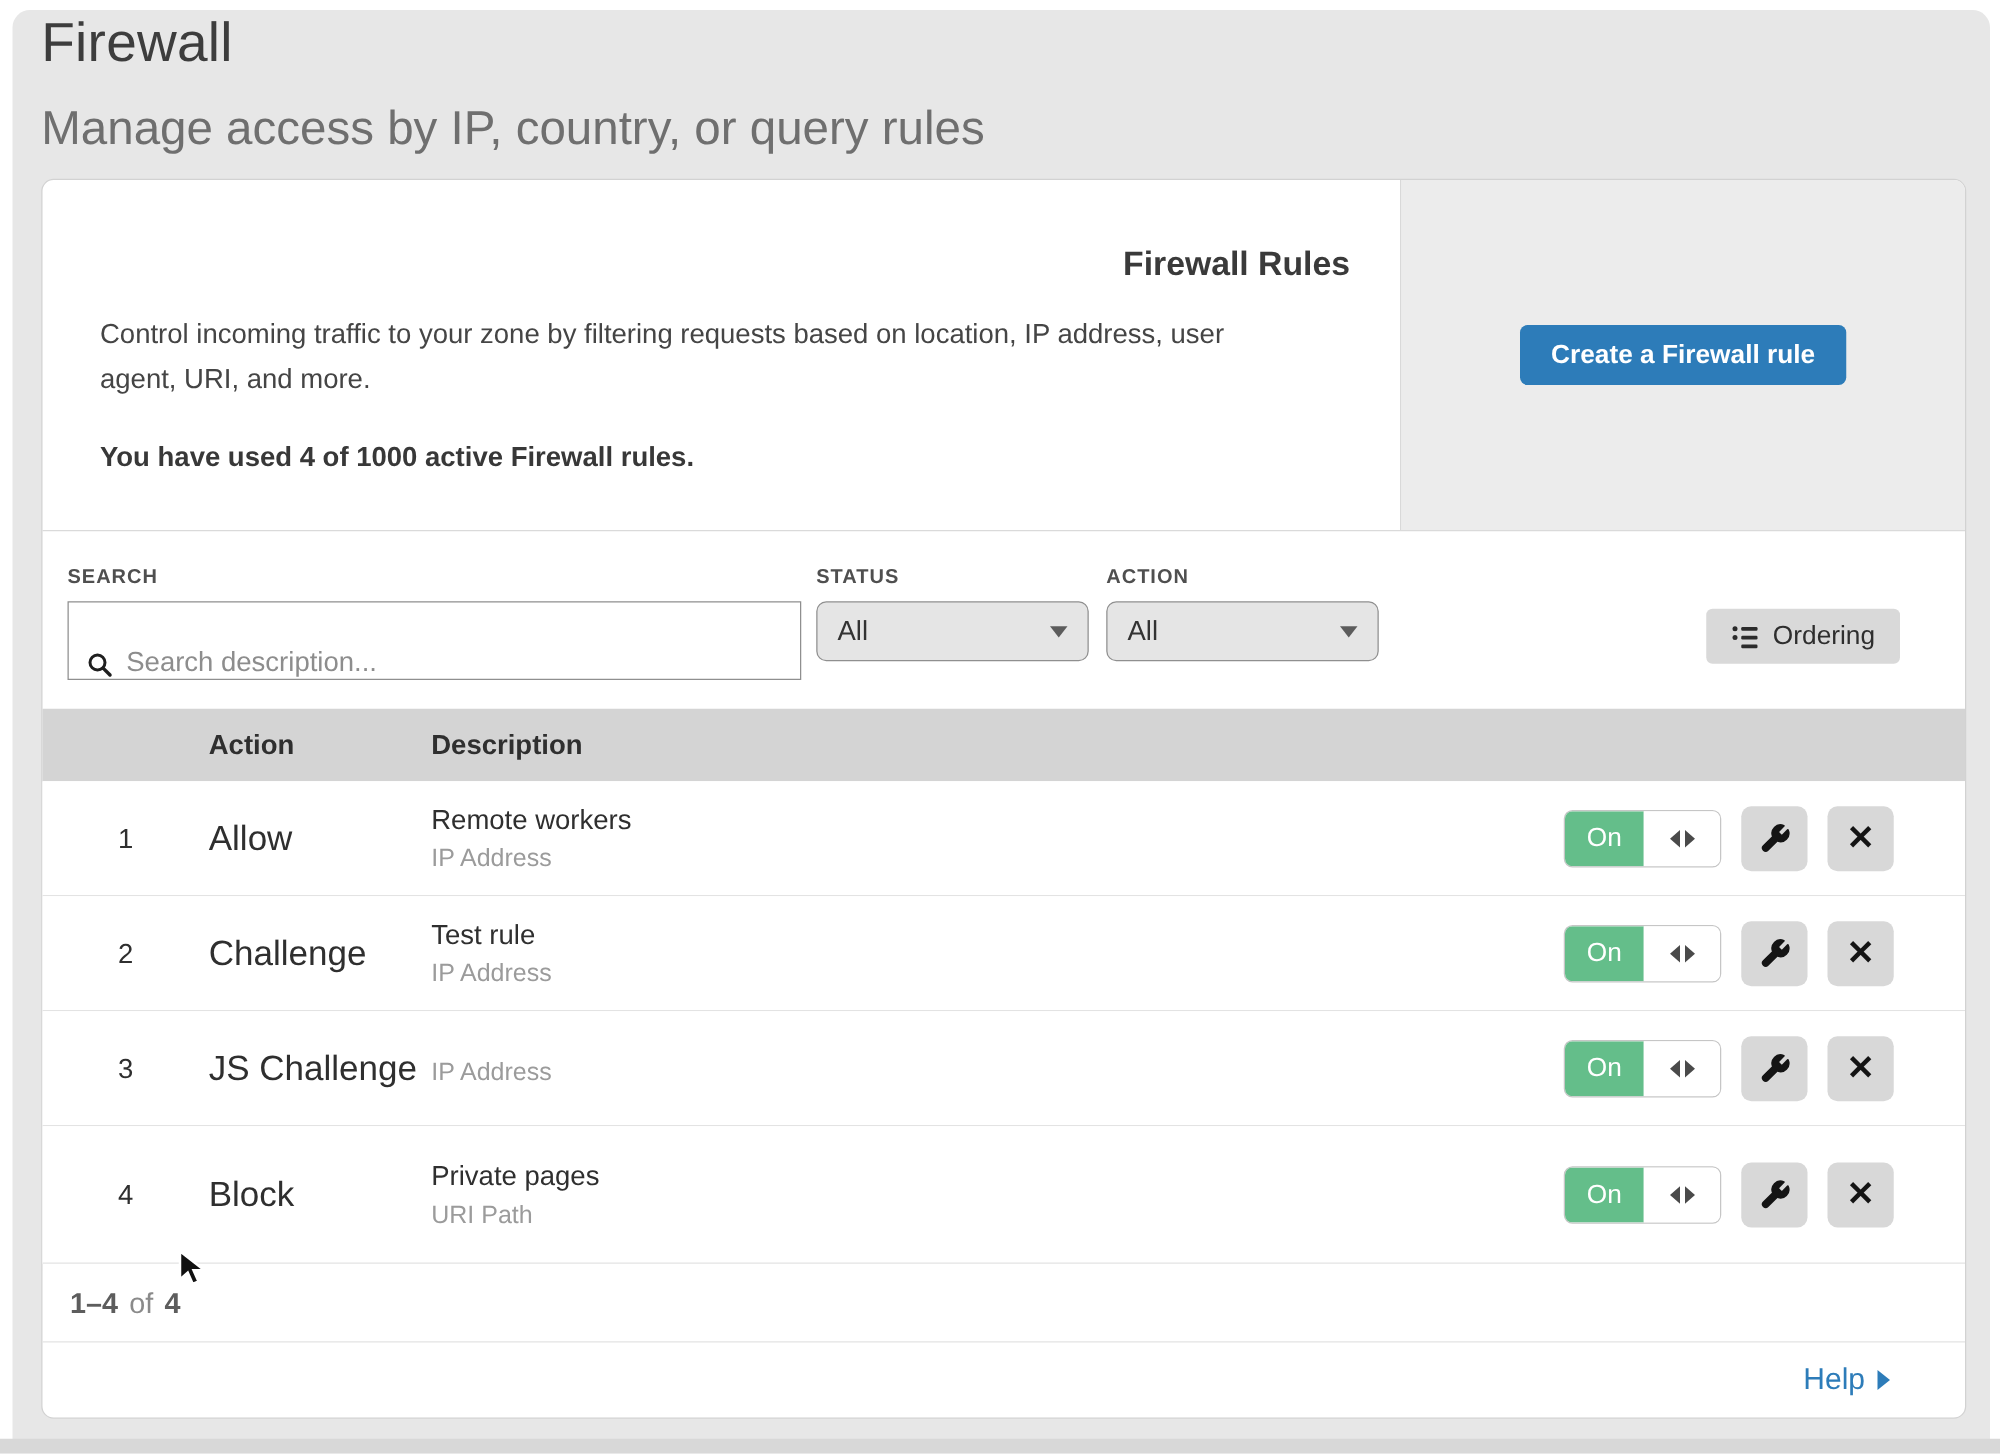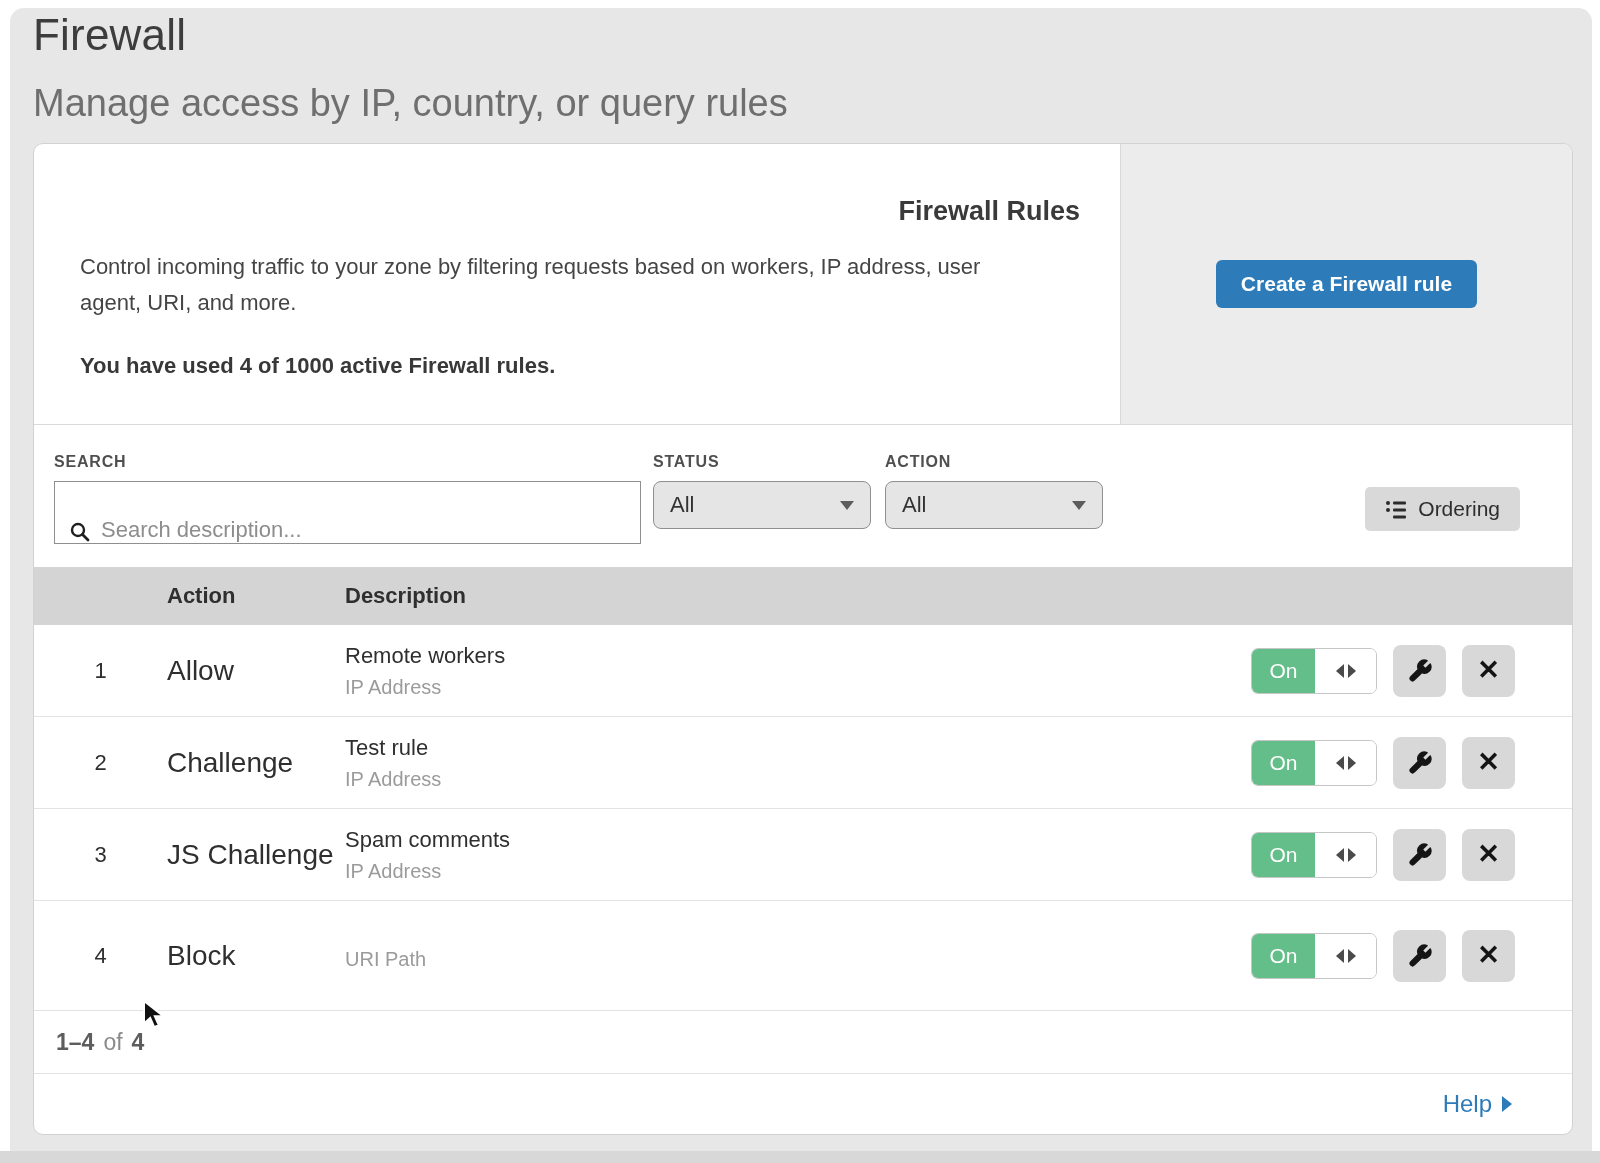--- a/index.html
+++ b/index.html
@@ -152,21 +152,21 @@
 <header class="page-header">
   <div class="page-title">Firewall</div>
   <div class="page-subtitle">Manage access by IP, country, or query rules</div>
 </header>
 
 <div class="card">
 
   <div class="hero">
     <div class="hero-left">
       <div class="hero-heading">Firewall Rules</div>
-      <div class="hero-desc">Control incoming traffic to your zone by filtering requests based on workers, IP address, user agent, URI, and more.</div>
+      <div class="hero-desc">Control incoming traffic to your zone by filtering requests based on location, IP address, user agent, URI, and more.</div>
       <div class="hero-usage">You have used 4 of 1000 active Firewall rules.</div>
     </div>
     <div class="hero-right">
       <button class="create-btn">Create a Firewall rule</button>
     </div>
   </div>
 
   <div class="filters">
     <div class="search-group">
       <label class="filter-label">SEARCH</label>
@@ -263,21 +263,20 @@
       <button class="icon-btn">
         <span class="x-glyph">✕</span>
       </button>
     </div>
   </div>
 
   <div class="row">
     <div class="cell-num">3</div>
     <div class="cell-action">JS Challenge</div>
     <div class="cell-desc">
-      <div class="desc-title">Spam comments</div>
       <div class="desc-sub">IP Address</div>
     </div>
     <div class="cell-controls" style="margin-left:auto;">
       <div class="toggle">
         <span class="toggle-on">On</span>
         <span class="toggle-off">
           <i class="tri-l"></i>
           <i class="tri-r"></i>
         </span>
       </div>
@@ -289,20 +288,21 @@
       <button class="icon-btn">
         <span class="x-glyph">✕</span>
       </button>
     </div>
   </div>
 
   <div class="row">
     <div class="cell-num">4</div>
     <div class="cell-action">Block</div>
     <div class="cell-desc">
+      <div class="desc-title">Private pages</div>
       <div class="desc-sub">URI Path</div>
     </div>
     <div class="cell-controls" style="margin-left:auto;">
       <div class="toggle">
         <span class="toggle-on">On</span>
         <span class="toggle-off">
           <i class="tri-l"></i>
           <i class="tri-r"></i>
         </span>
       </div>

